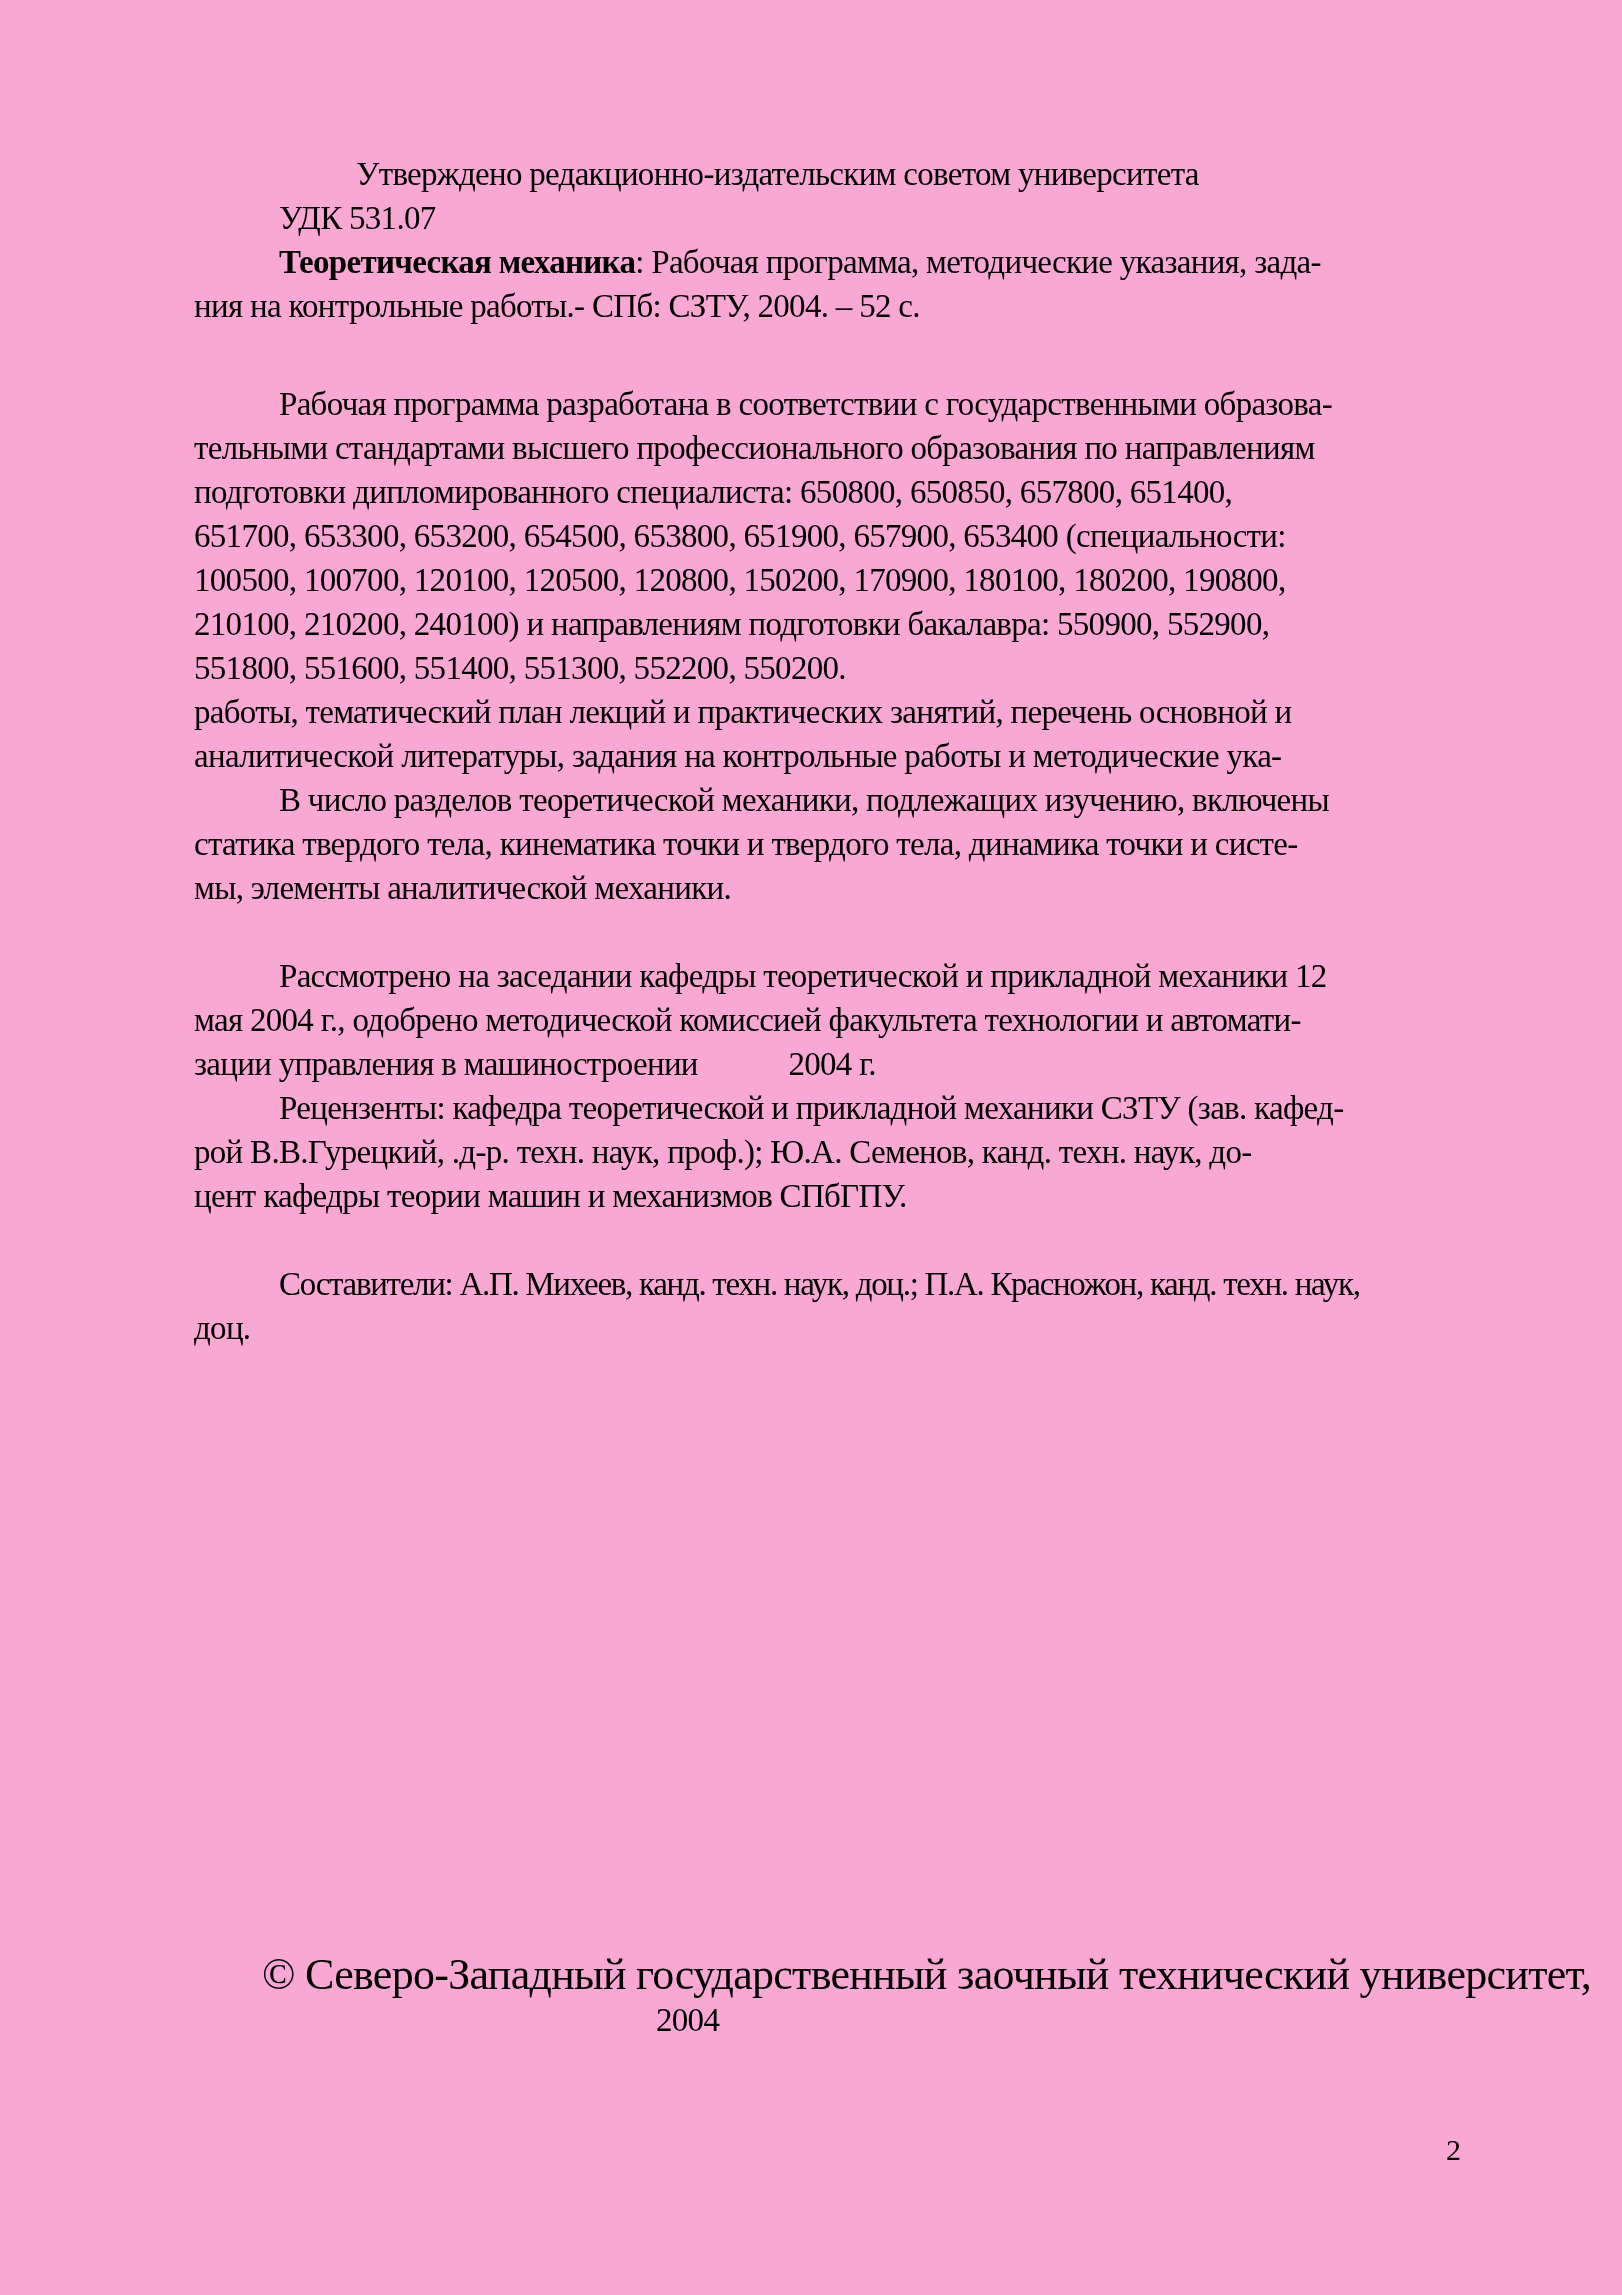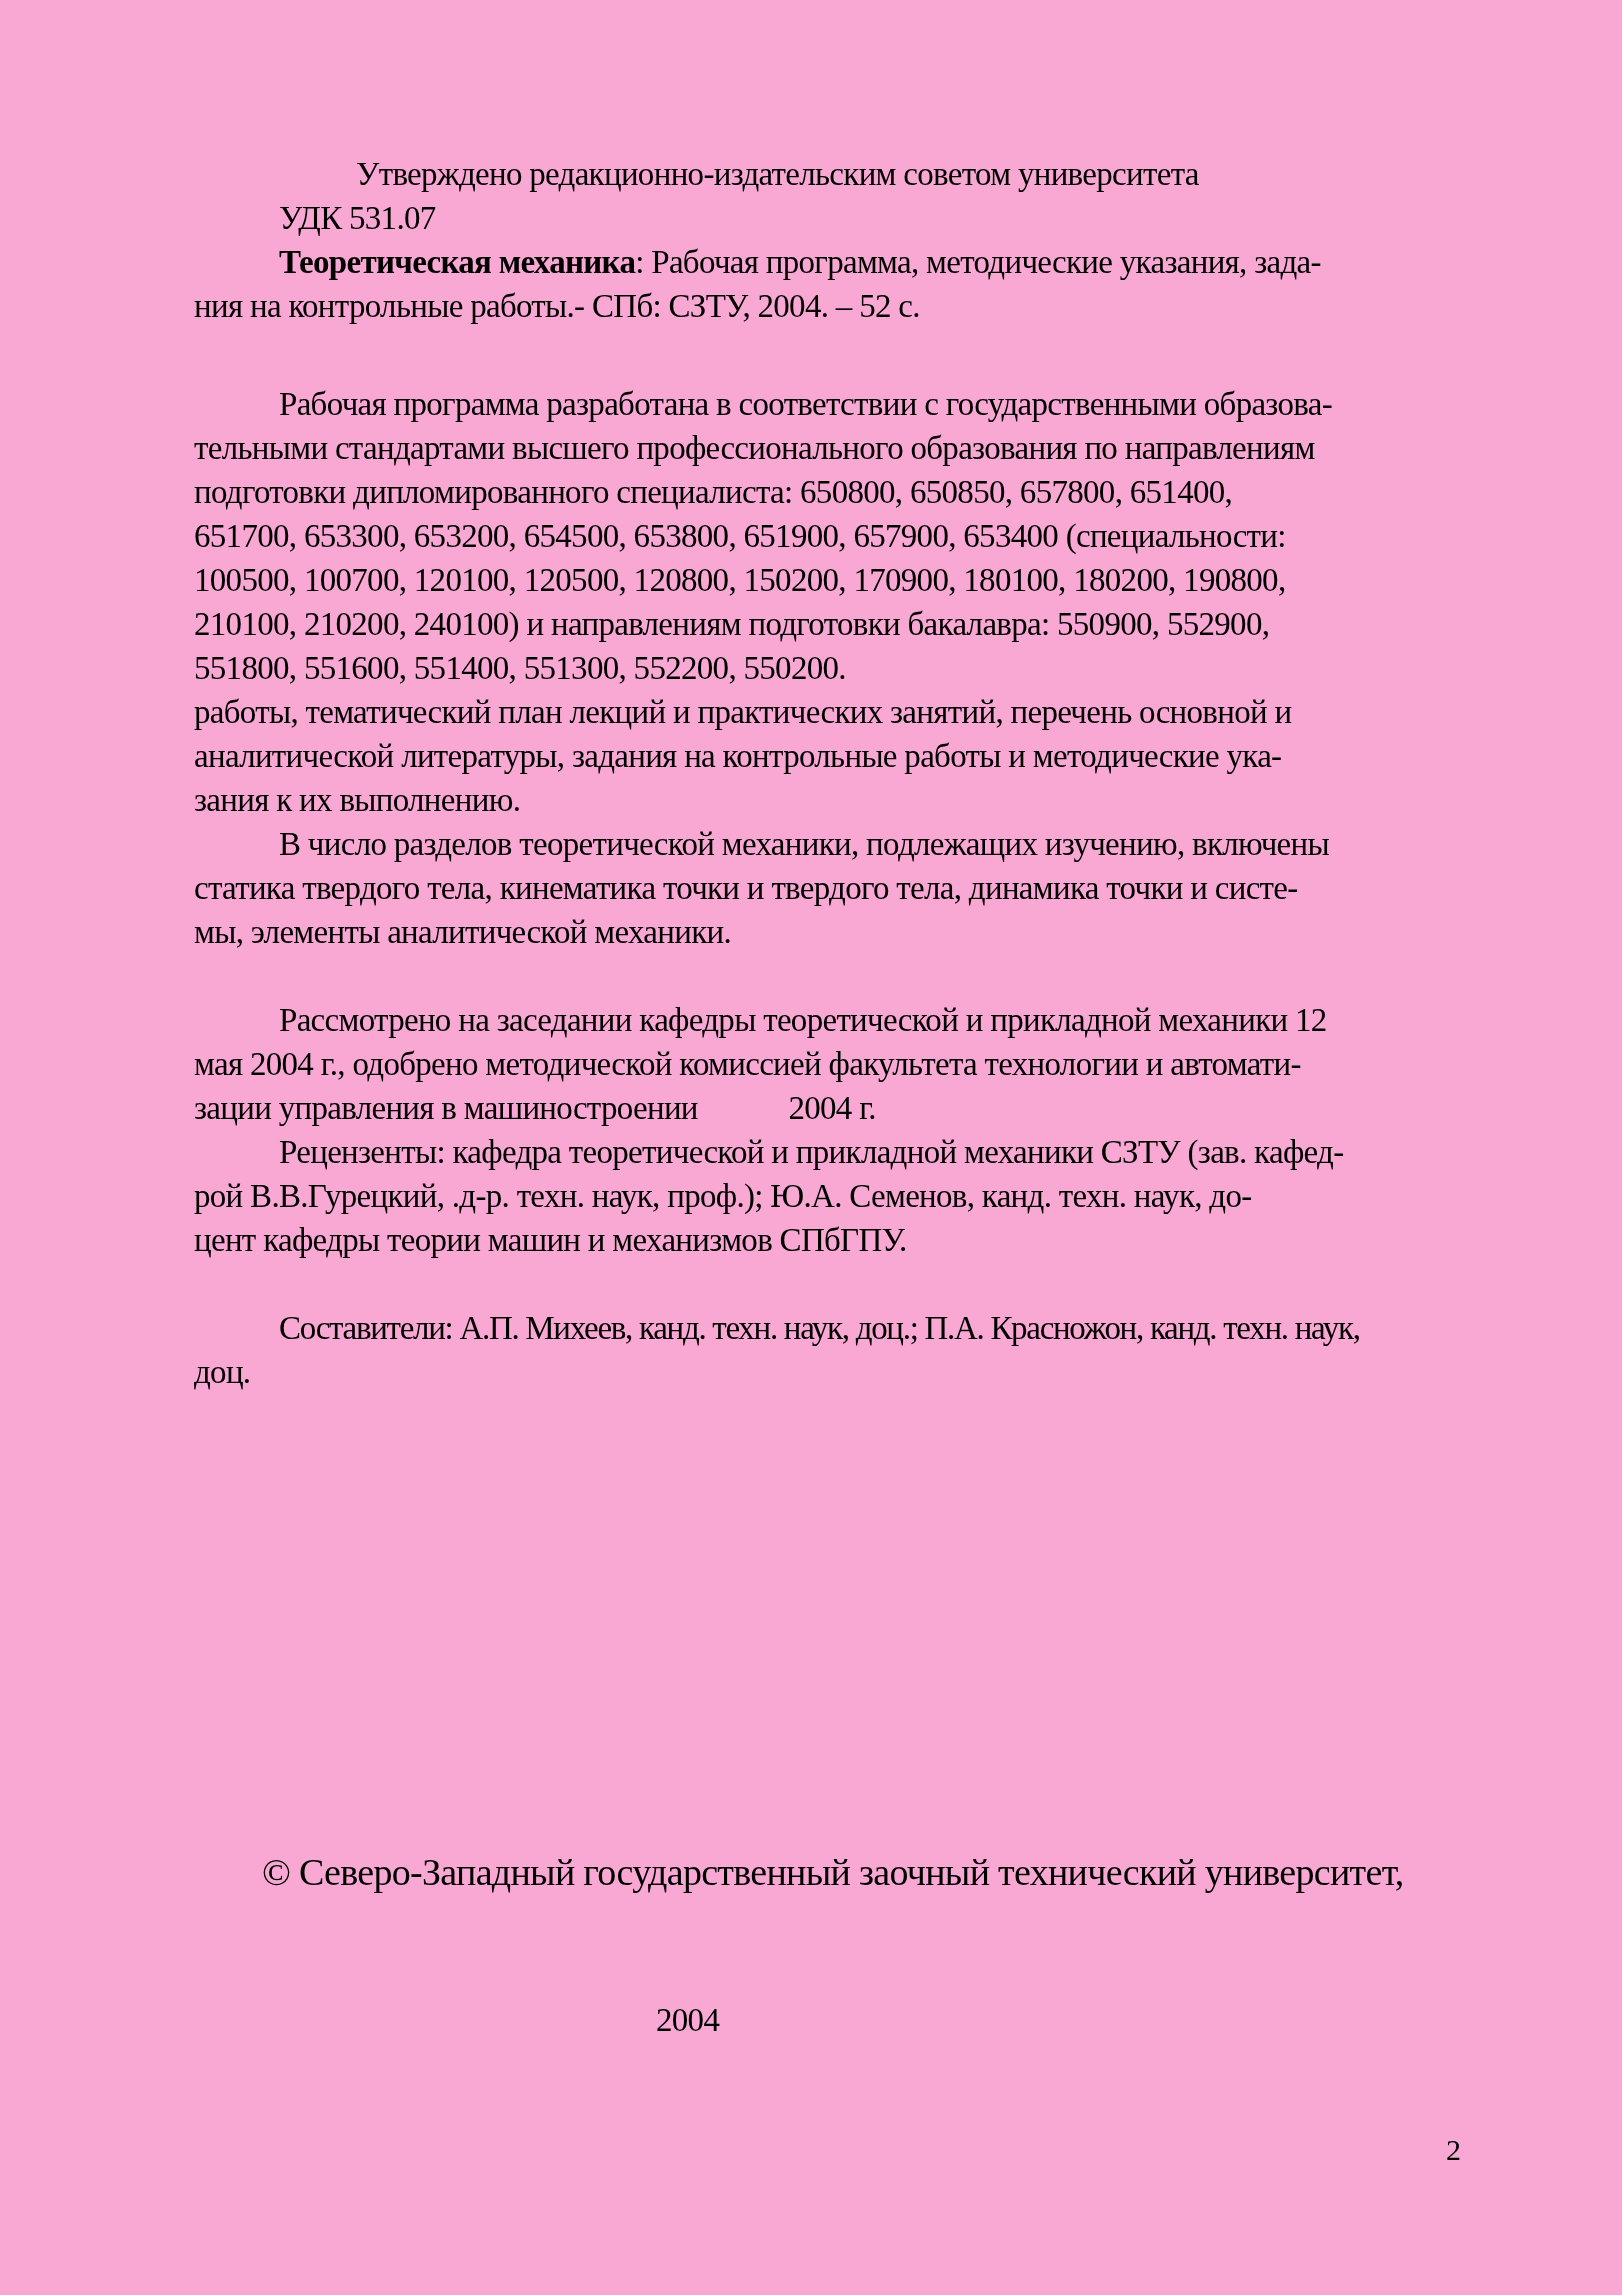--- a/index.html
+++ b/index.html
@@ -42,22 +42,22 @@
   }
   .para-gap-large {
     margin-top: 54px;
   }
   .para-gap {
     margin-top: 44px;
   }
   .copyright-line {
     position: absolute;
     left: 262px;
-    top: 1850px;
-    font-size: 38px;
+    top: 1953px;
+    font-size: 44px;
     line-height: 44px;
     letter-spacing: -0.7px;
     white-space: nowrap;
   }
   .copyright-year {
     position: absolute;
     left: 648px;
     top: 1998px;
     font-size: 33px;
     line-height: 44px;
@@ -96,21 +96,20 @@
       <div class="line">подготовки дипломированного специалиста: 650800, 650850, 657800, 651400,</div>
       <div class="line">651700, 653300, 653200, 654500, 653800, 651900, 657900, 653400 (специальности:</div>
       <div class="line">100500, 100700, 120100, 120500, 120800, 150200, 170900, 180100, 180200, 190800,</div>
       <div class="line">210100, 210200, 240100) и направлениям подготовки бакалавра: 550900, 552900,</div>
       <div class="line">551800, 551600, 551400, 551300, 552200, 550200.</div>
     </div>
 
     <div class="para">
       <div class="line">работы, тематический план лекций и практических занятий, перечень основной и</div>
       <div class="line">аналитической литературы, задания на контрольные работы и методические ука-</div>
-      <div class="line">зания к их выполнению.</div>
     </div>
 
     <div class="para">
       <div class="line indent">В число разделов теоретической механики, подлежащих изучению, включены</div>
       <div class="line">статика твердого тела, кинематика точки и твердого тела, динамика точки и систе-</div>
       <div class="line">мы, элементы аналитической механики.</div>
     </div>
 
     <div class="para para-gap">
       <div class="line indent">Рассмотрено на заседании кафедры теоретической и прикладной механики 12</div>

